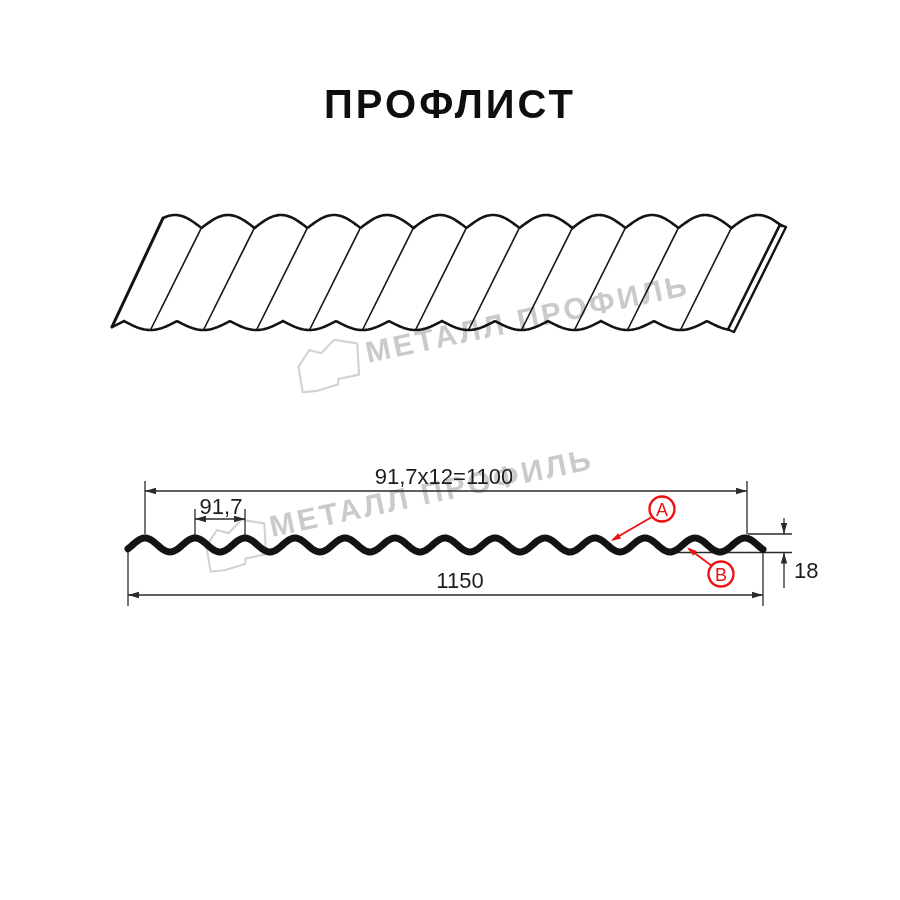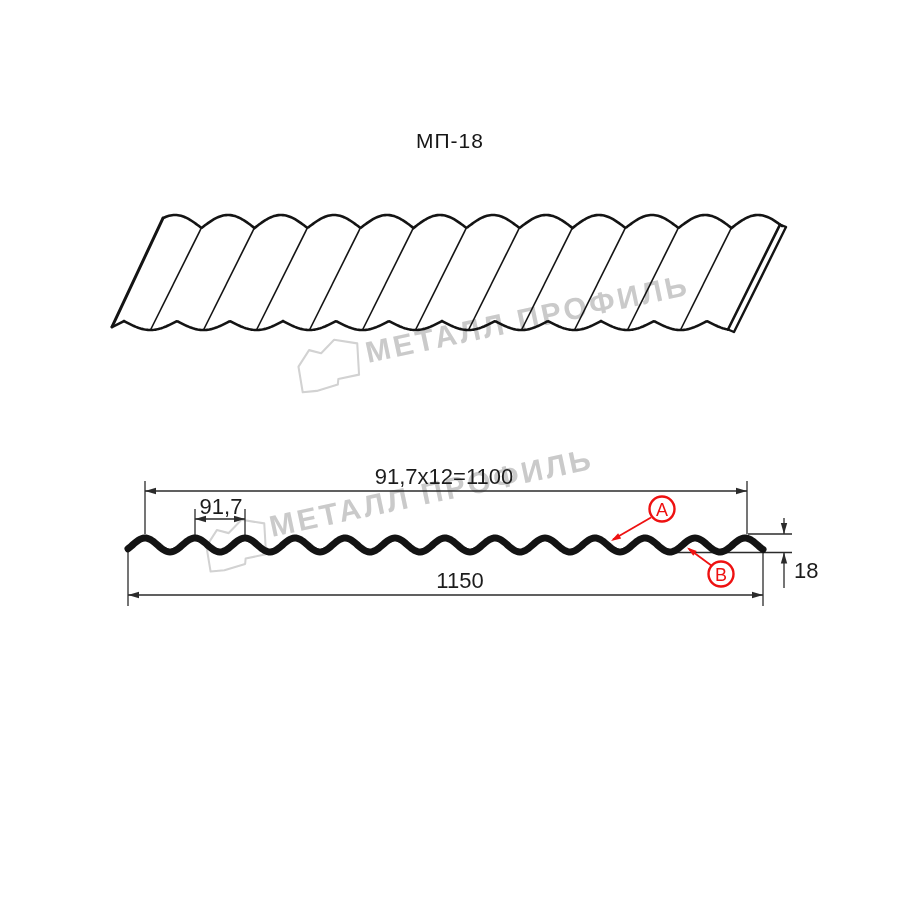--- a/index.html
+++ b/index.html
@@ -15,21 +15,21 @@
   text.dim{font-family:"Liberation Sans", sans-serif;font-size:22px;fill:#1c1c1c;}
   text.wm{font-family:"Liberation Sans", sans-serif;font-size:30px;font-weight:700;
           letter-spacing:3px;fill:#cacaca;}
   text.faceLabel{font-family:"Liberation Sans", sans-serif;font-size:18px;fill:#ee1111;}
 </style>
 </head>
 <body>
 
 <div id="page">
 
-  <div class="subtitle">МП-18</div>
+  <div class="title">ПРОФЛИСТ</div>
 
   <svg id="gfx" width="900" height="900" viewBox="0 0 900 900">
     <defs>
       <path id="mp-logo-shape" d="M2,34 L22,12 L40,19 L63,2 L98,12 L94,58 L61,60 L59,68 L25,73 L3,72 Z"></path>
     </defs>
 
     <g>
       <use href="#mp-logo-shape" transform="translate(294,344) rotate(-8) scale(0.64,0.68)" fill="none" stroke="#d2d2d2" stroke-width="3.2" stroke-linejoin="round"></use>
       <text class="wm" x="368" y="363" transform="rotate(-12 368 363)">МЕТАЛЛ ПРОФИЛЬ</text>
     </g>

